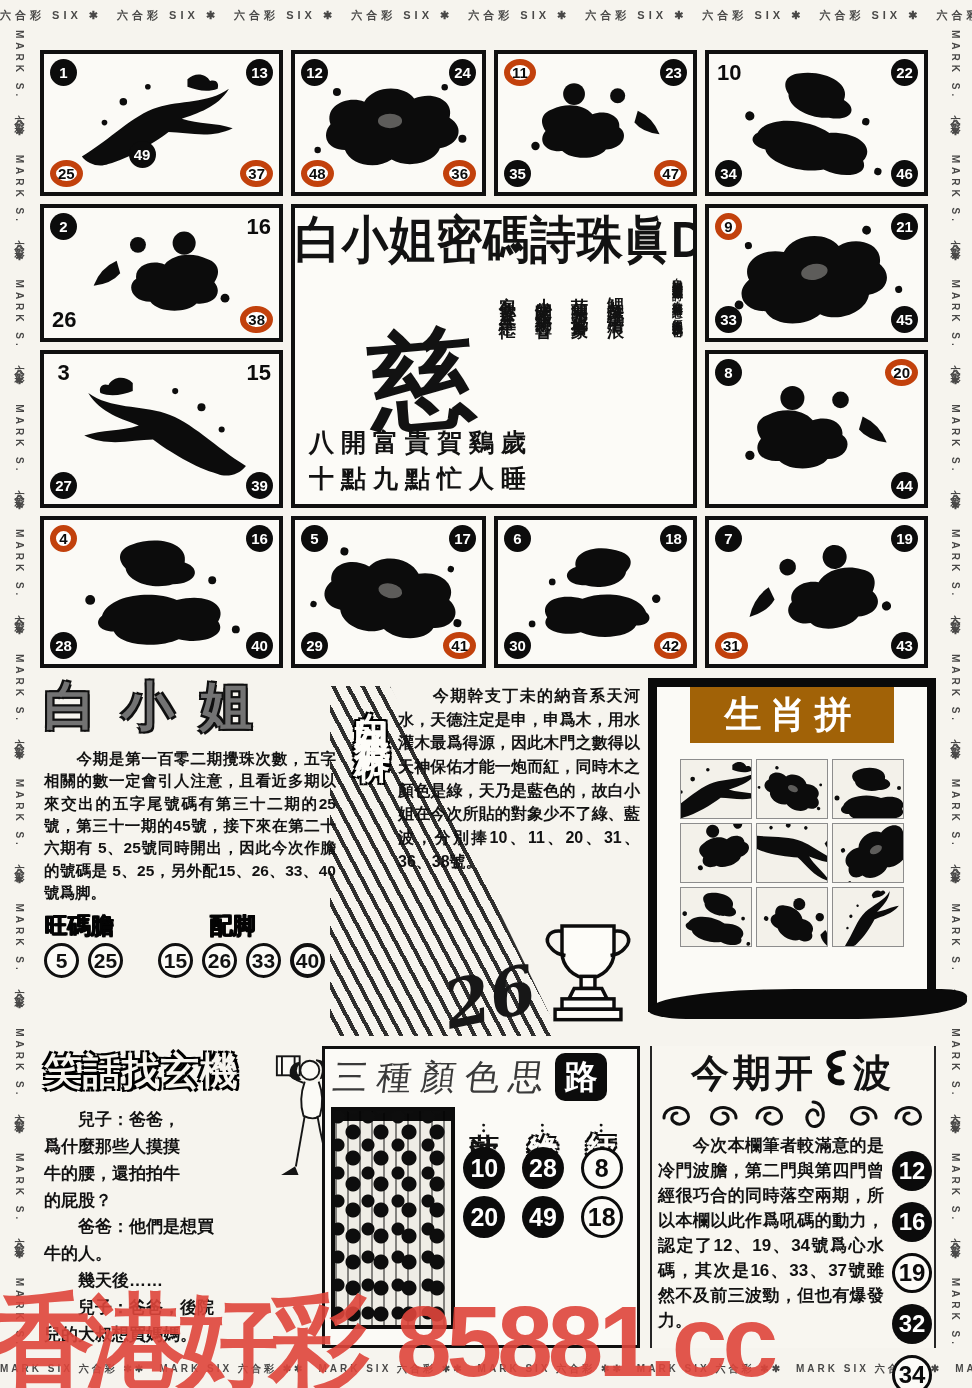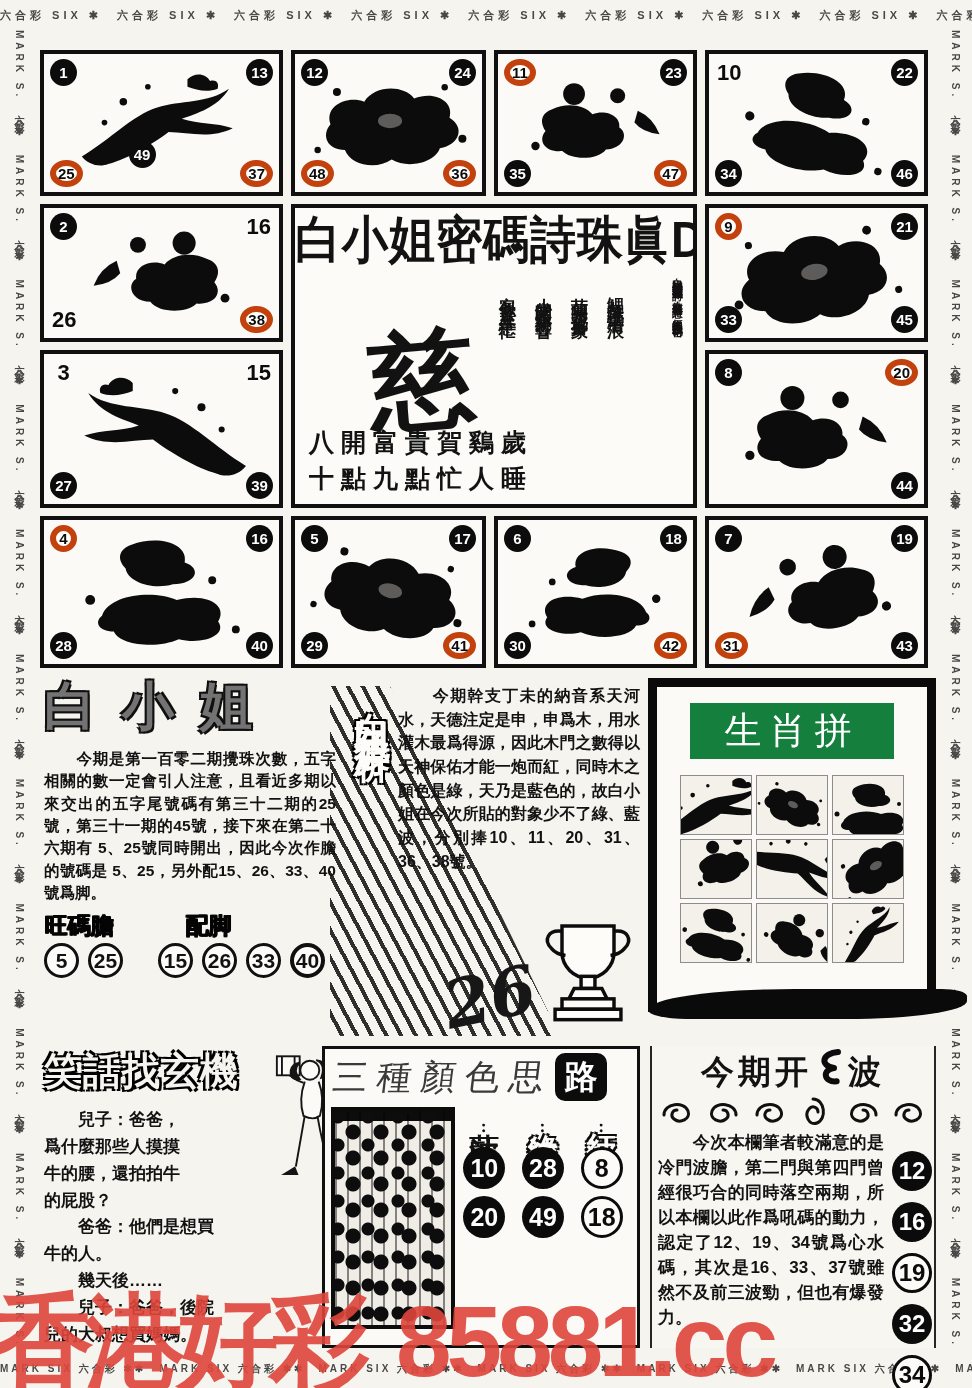--- a/index.html
+++ b/index.html
@@ -32,34 +32,34 @@
   .poems .pcol{margin-left:13px;white-space:nowrap}
   .sidenote{position:absolute;right:6px;top:62px;height:256px;width:48px;writing-mode:vertical-rl;font-size:10.5px;font-weight:600;letter-spacing:1px;line-height:1.9}
   
   .art-dan{position:absolute;left:44px;top:682px;width:292px;z-index:4}
   .dan-title{position:relative;height:66px}
   .dan-ghost{position:absolute;left:0;top:-10px;font-size:52px;font-weight:900;letter-spacing:26px;color:#737373;white-space:nowrap;text-shadow:-2px -2px 0 #101010,2px -2px 0 #101010,-2px 2px 0 #101010,2px 2px 0 #101010}
   .dan-main{position:absolute;left:4px;top:28px;font-size:34px;font-weight:900;letter-spacing:2px;color:#0c0c0c;text-shadow:1.4px 0 0 #0c0c0c}
   .dan-body{font-size:15.5px;font-weight:600;line-height:1.44;text-align:justify}
   .dan-labels{display:flex;margin-top:6px}
   .dan-label{font-size:23px;font-weight:900;color:#040404;text-shadow:1.2px 0 #040404,0 1.2px #040404,1.2px 1.2px #040404}
-  .dan-label.second{margin-left:72px}
+  .dan-label.second{margin-left:96px}
   .dan-nums{display:flex;align-items:center;margin-top:2px}
   .ncirc{width:35px;height:35px;border:3px solid #101010;border-radius:50%;display:flex;align-items:center;justify-content:center;font-size:21px;font-weight:800;background:#fcfbf7;margin-right:9px;box-sizing:border-box}
   .ncirc.heavy{border-width:4.5px}
   .gapper{width:26px}
   
   .art-color{position:absolute;left:338px;top:682px;width:302px;height:356px;z-index:3}
   .color-rays{position:absolute;left:-8px;top:4px;width:230px;height:350px;background:repeating-linear-gradient(62deg,transparent 0 9px,rgba(12,12,12,.85) 9px 13px);clip-path:polygon(0 0,26% 0,100% 100%,0 100%);z-index:1}
   .color-title{position:absolute;left:2px;top:2px;width:56px;height:350px;writing-mode:vertical-rl;text-orientation:upright;font-size:36px;font-weight:900;letter-spacing:7px;color:#fdfcf8;z-index:2;text-shadow:-2px -2px 0 #000,2px -2px 0 #000,-2px 2px 0 #000,2px 2px 0 #000}
   .color-body{position:absolute;left:60px;top:2px;width:242px;font-size:16px;font-weight:700;line-height:1.48;text-align:justify;z-index:3}
   .trophy-wrap{position:absolute;right:0;bottom:4px;z-index:4}
   
   .zodiac{position:absolute;left:648px;top:678px;width:288px;height:334px;border:9px solid #0a0a0a;background:#fbfaf6;box-sizing:border-box;z-index:3}
-  .zodiac-titlebar{margin:16px auto;width:204px;height:56px;background:#15803d;color:#fff;font-size:37px;font-weight:400;letter-spacing:8px;display:flex;align-items:center;justify-content:center}
+  .zodiac-titlebar{margin:0 auto;width:204px;height:56px;background:#a16207;color:#fff;font-size:37px;font-weight:700;letter-spacing:8px;display:flex;align-items:center;justify-content:center}
   .zodiac-grid{display:grid;grid-template-columns:repeat(3,72px);grid-template-rows:repeat(3,60px);gap:4px;justify-content:center;margin-top:16px}
   .tile{background:#f3f1ea;border:1px solid #8d8d8d;overflow:hidden}
   .tile svg{width:100%;height:100%}
   .zodiac-blob{position:absolute;left:-9px;right:-40px;bottom:-16px;height:30px;background:#0a0a0a;border-radius:46% 8% 38% 12%/70% 24% 60% 30%;z-index:4}
   
   .handnote{position:absolute;left:444px;top:958px;font-size:66px;font-family:"DejaVu Serif",serif;font-style:italic;font-weight:700;transform:rotate(-12deg);color:#171717;z-index:6}
   
   .joke{position:absolute;left:44px;top:1046px;width:284px;z-index:4}
   .joke-title{font-size:38px;font-weight:900;letter-spacing:1px;white-space:nowrap;color:#f6f4ee;text-shadow:-2.4px -2.4px 0 #000,2.4px -2.4px 0 #000,-2.4px 2.4px 0 #000,2.4px 2.4px 0 #000}
   .joke-body{margin-top:10px;font-family:Liberation Sans, sans-serif;font-size:17px;font-weight:600;line-height:1.58;white-space:pre-line;width:252px}
@@ -74,21 +74,21 @@
   .waves{flex:1;display:flex;justify-content:space-around;padding-top:2px}
   .wavecol{display:flex;flex-direction:column;align-items:center}
   .wavelabel{writing-mode:vertical-rl;text-orientation:upright;font-size:30px;font-weight:900;letter-spacing:3px;line-height:1}
   .wavelabel.hollow{color:#fbfaf6;text-shadow:-2px -2px 0 #0c0c0c,2px -2px 0 #0c0c0c,-2px 2px 0 #0c0c0c,2px 2px 0 #0c0c0c}
   .wavecolon{font-size:15px;font-weight:900;margin:3px 0}
   .nbadge{width:42px;height:42px;border-radius:50%;display:flex;align-items:center;justify-content:center;font-size:25px;font-weight:900;box-sizing:border-box;margin-top:7px}
   .nbadge.dark{background:#0b0b0b;color:#fff}
   .nbadge.outline{border:3px solid #0b0b0b;color:#0b0b0b;background:#fcfbf7}
   
   .wavebox{position:absolute;left:650px;top:1046px;width:286px;height:302px;box-sizing:border-box;border-left:2px solid #262626;border-right:2px solid #262626;padding:2px 6px;z-index:4;background:#f8f6f0}
-  .wb-title{display:flex;align-items:center;justify-content:center;font-size:33px;font-weight:900;letter-spacing:4px;white-space:nowrap}
+  .wb-title{display:flex;align-items:center;justify-content:center;font-size:38px;font-weight:900;letter-spacing:4px;white-space:nowrap}
   .wb-glyph{margin:0 3px}
   .wb-swirls{display:flex;justify-content:space-between;padding:1px 2px 4px}
   .wb-body{font-size:17px;font-weight:700;line-height:1.47;text-align:justify;width:226px}
   .wb-badges{position:absolute;right:2px;top:94px;display:flex;flex-direction:column;align-items:center}
   .wb-badges .nbadge{width:40px;height:40px;font-size:24px;margin-top:11px}
   
   .watermark{position:absolute;left:-6px;top:1276px;width:984px;z-index:9;display:flex;align-items:baseline;color:#df453b;opacity:.9;font-weight:900;white-space:nowrap}
   .wm-cjk{font-size:100px;letter-spacing:-8px;transform:scaleY(1.03)}
   .wm-url{font-size:100px;letter-spacing:-5px;margin-left:34px}
   .svgdefs{position:absolute;width:0;height:0;overflow:hidden}

